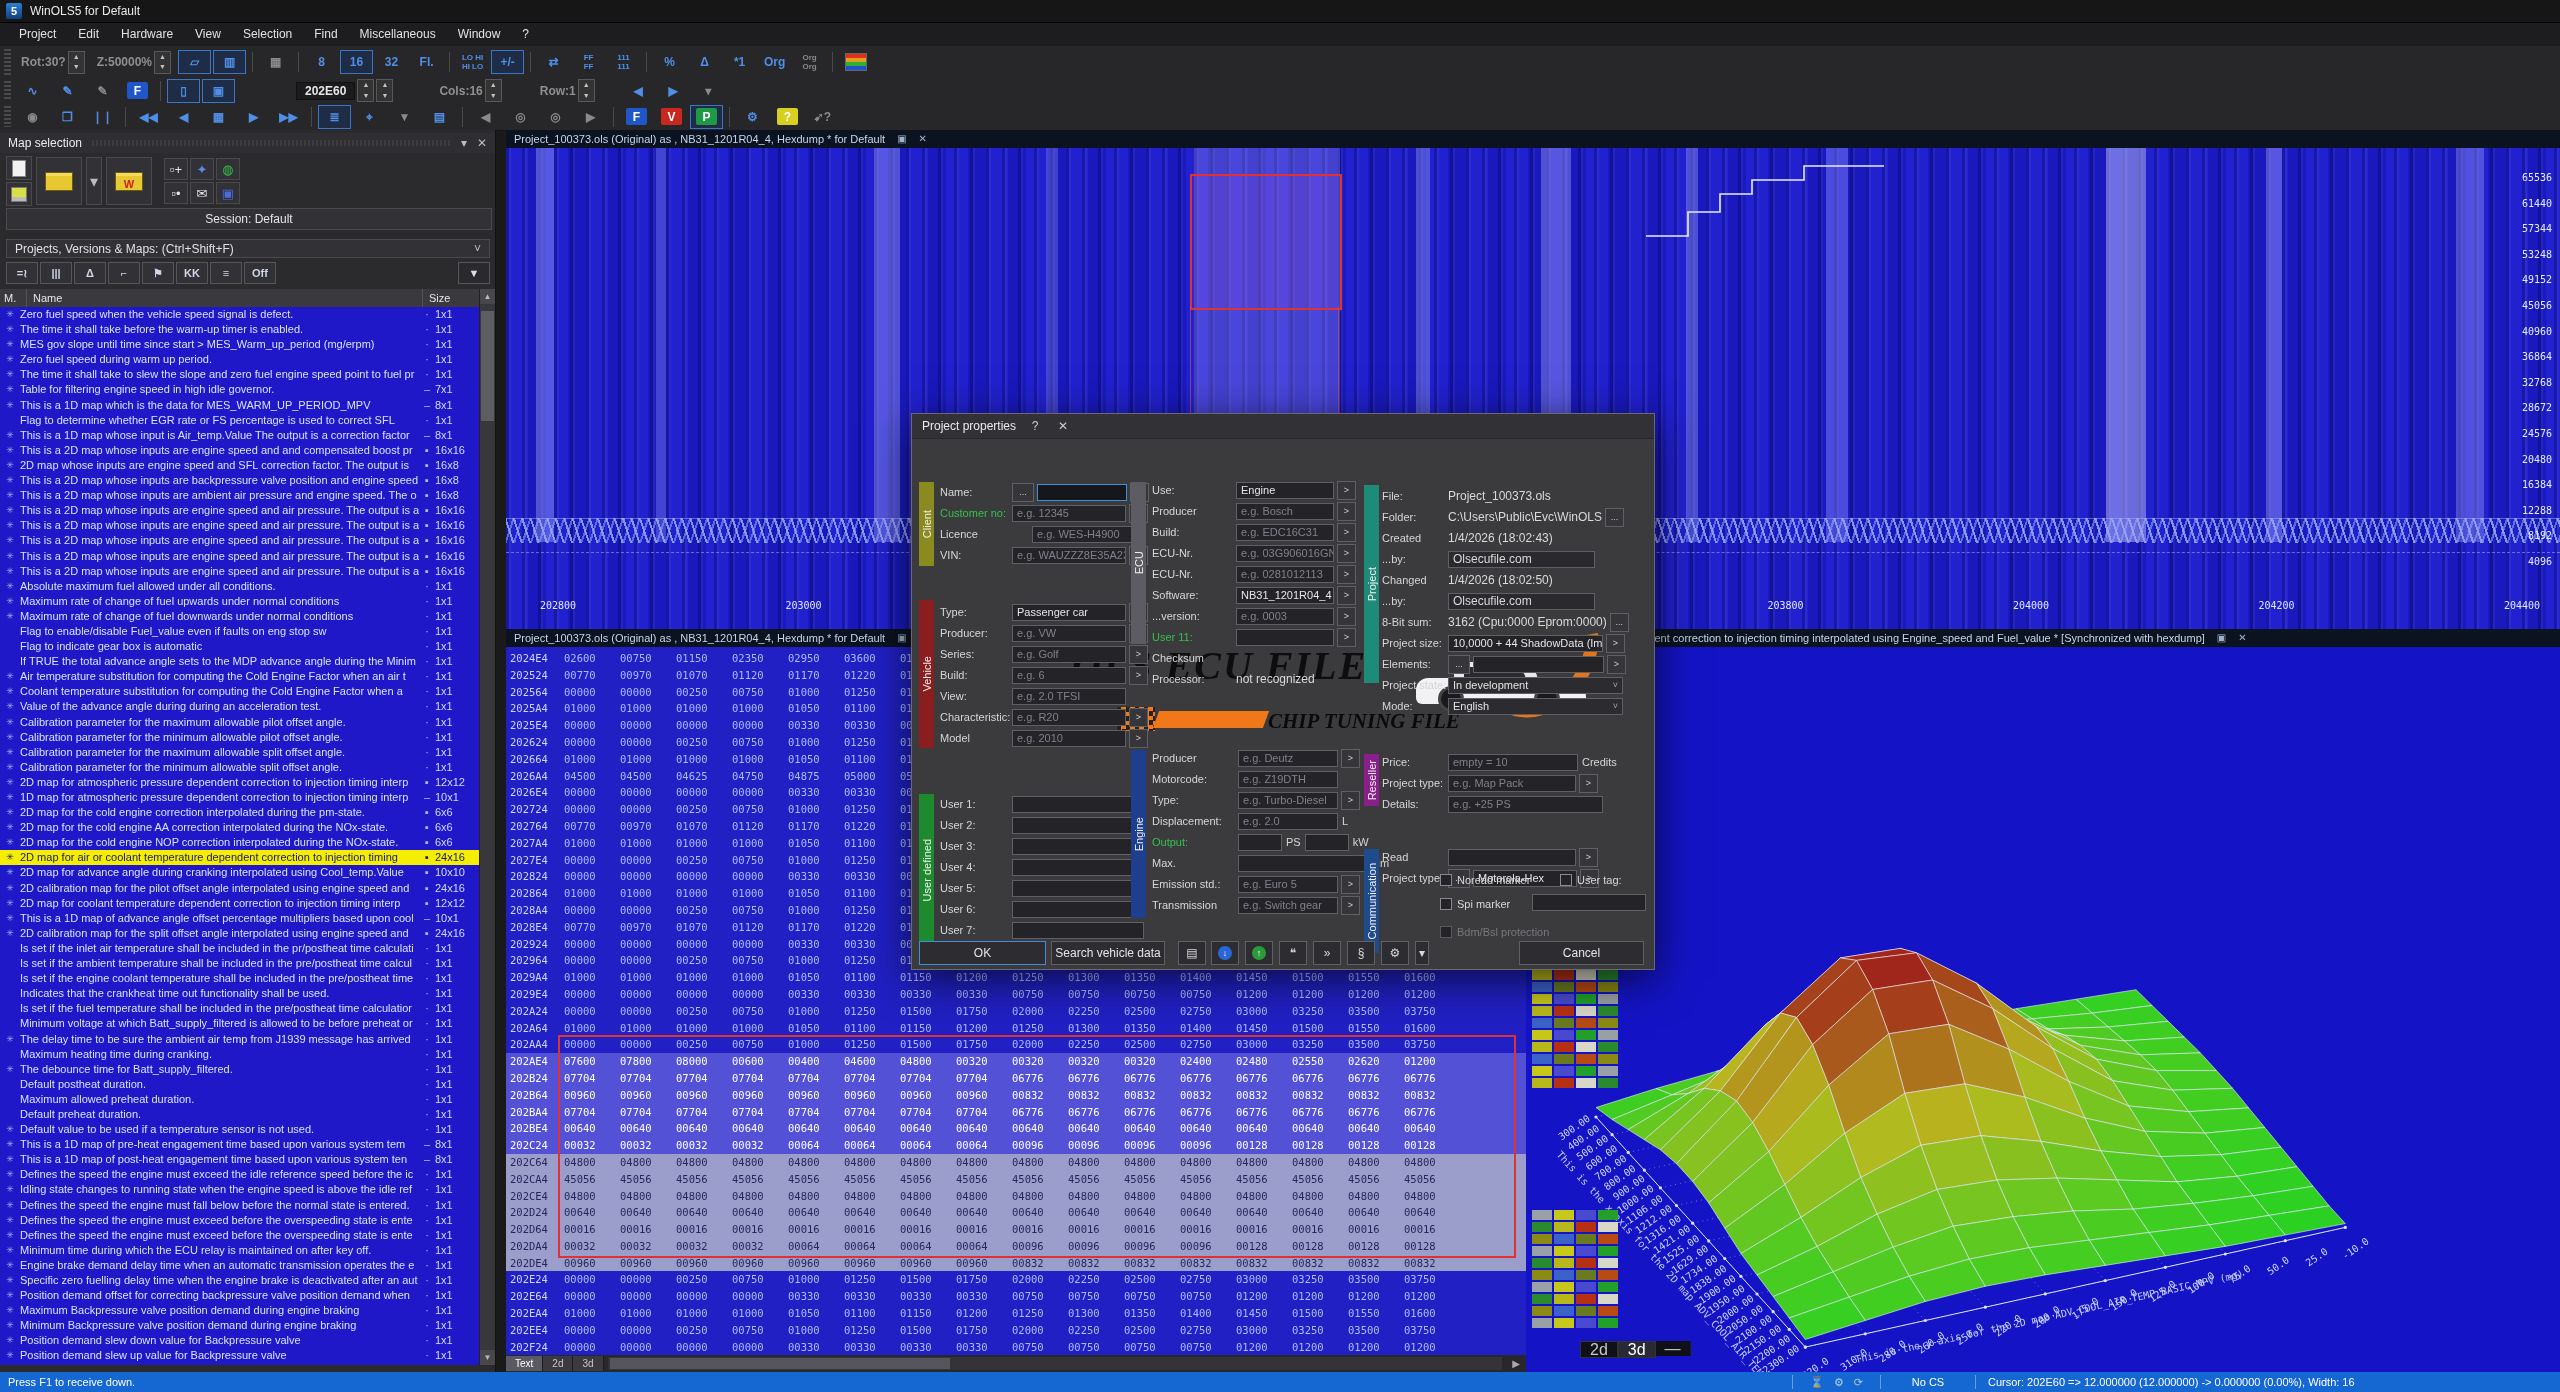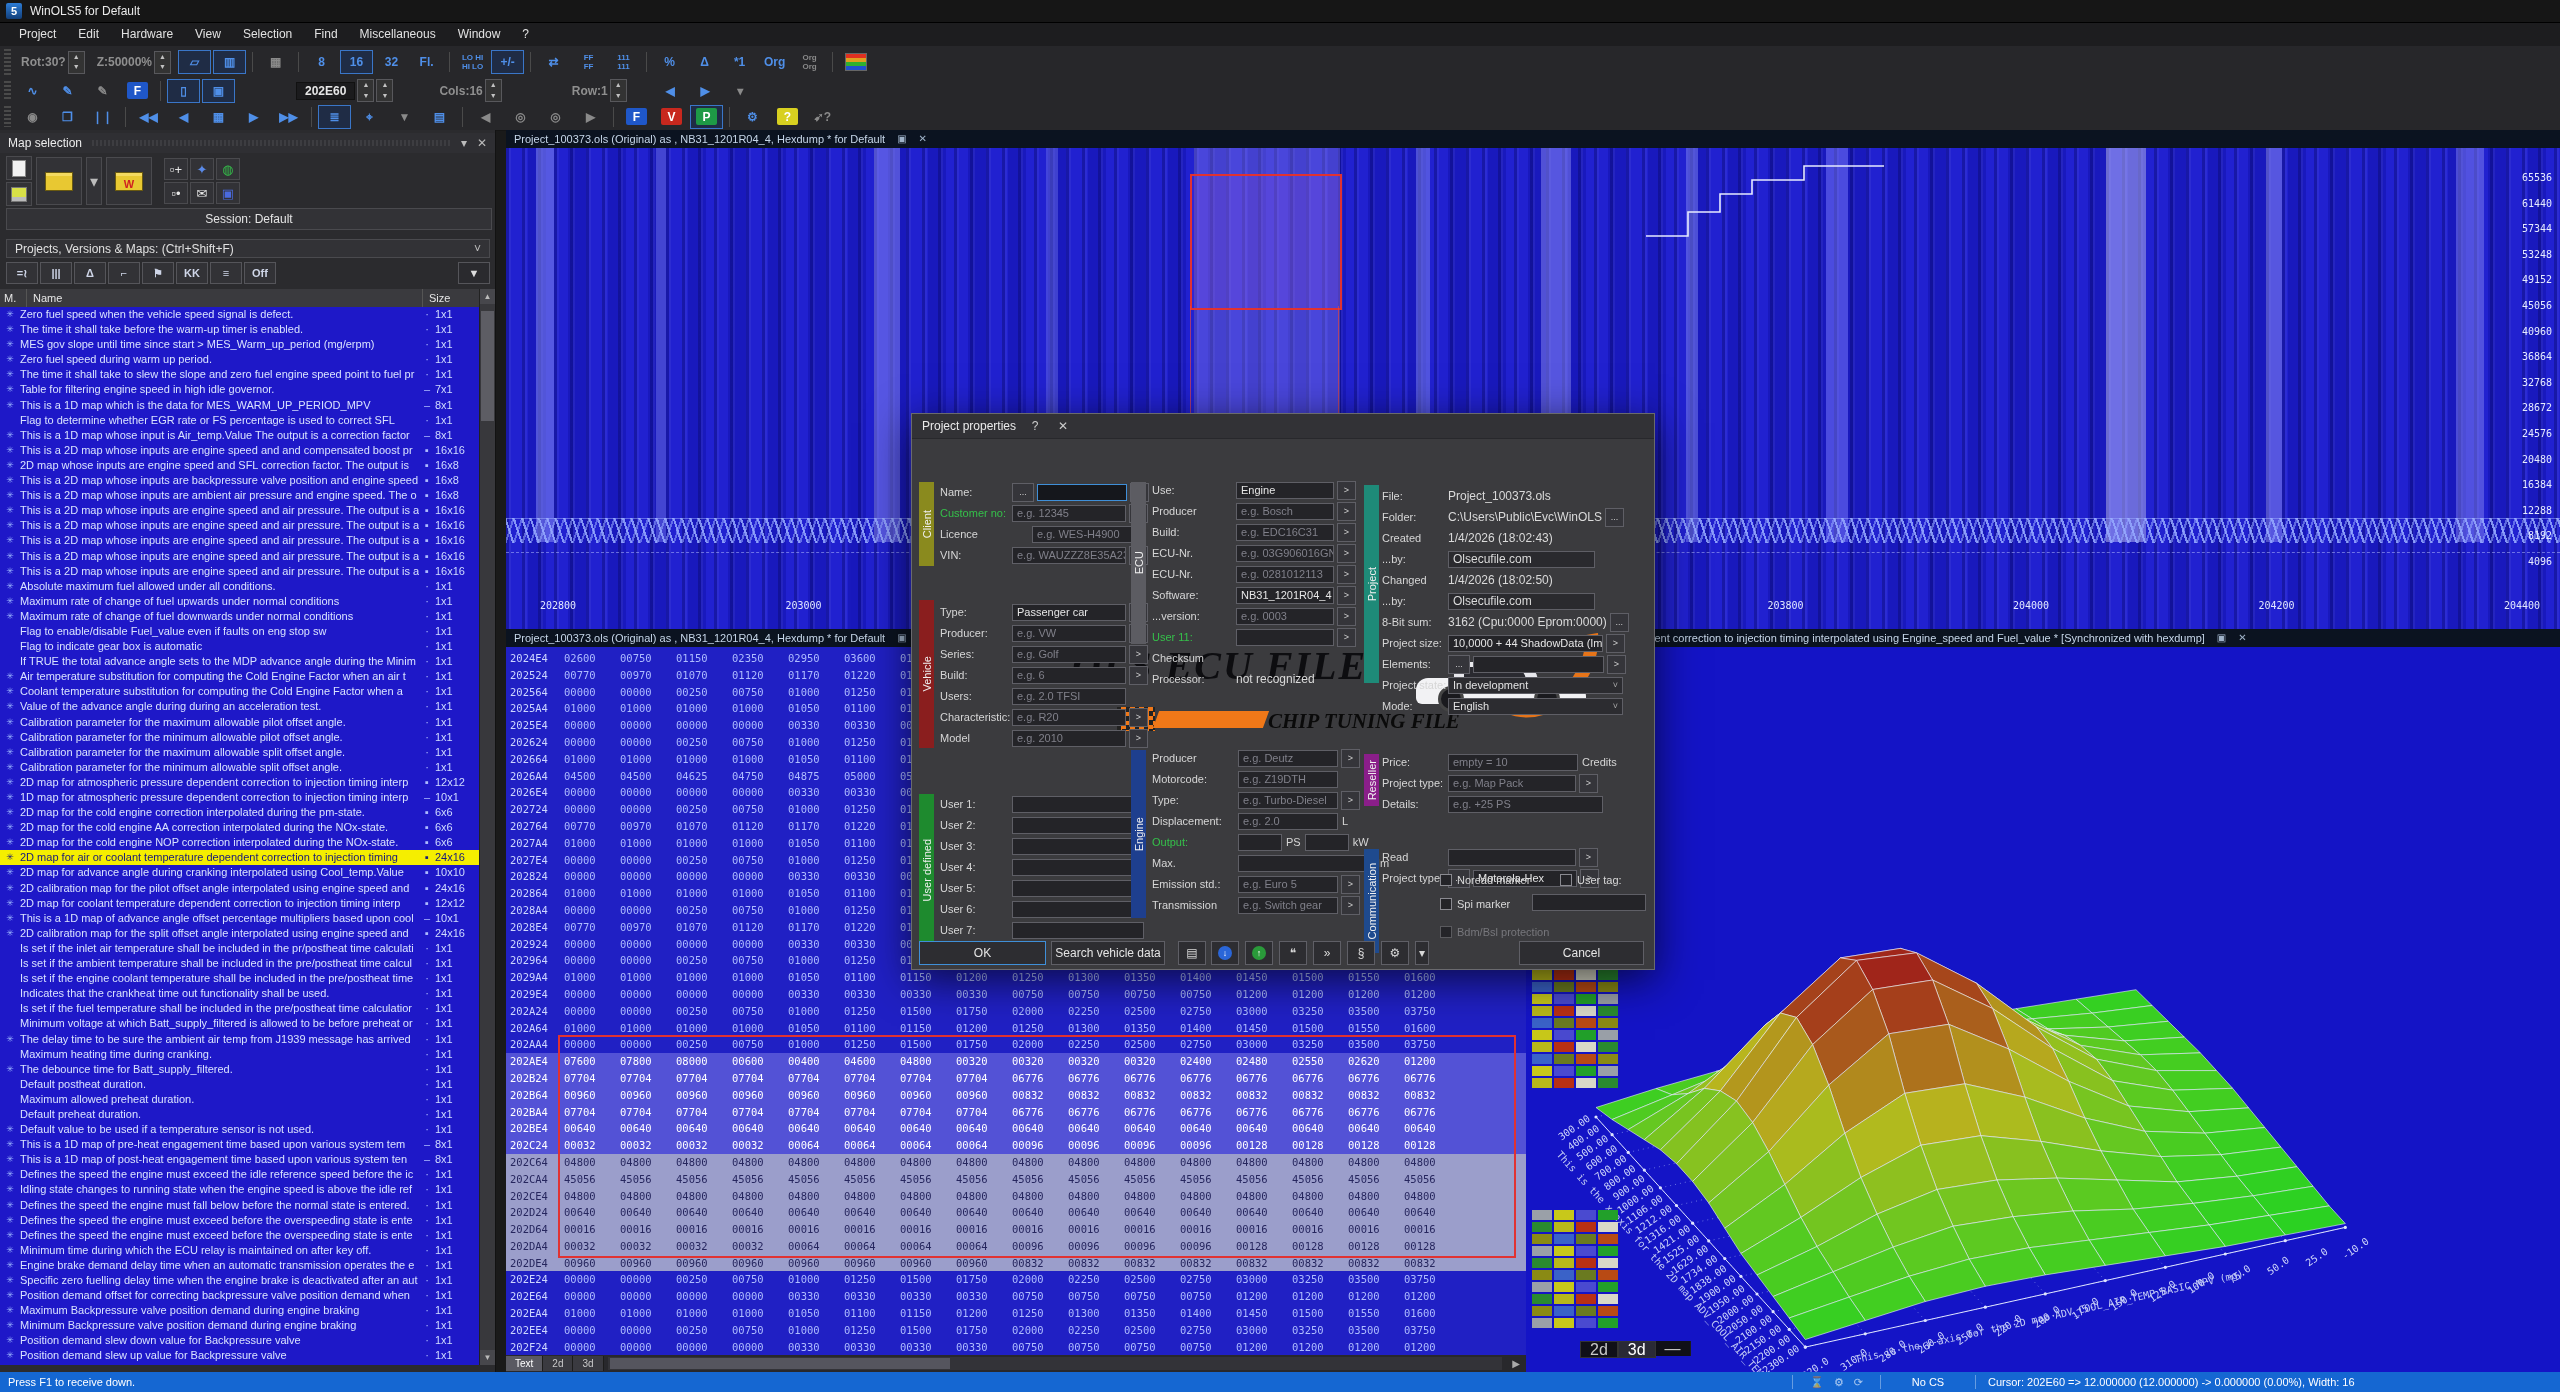--- a/index.html
+++ b/index.html
@@ -295,21 +295,21 @@
           <span>▼</span>
         </span>
     </div>
     <div class="tfield" style="margin-left:40px;">
       <span class="tlabel">Cols:16</span>
       <span class="spin">
           <span>▲</span>
           <span>▼</span>
         </span>
     </div>
-    <div class="tfield" style="margin-left:64px;">
+    <div class="tfield" style="margin-left:32px;">
       <span class="tlabel">Row:1</span>
       <span class="spin">
           <span>▲</span>
           <span>▼</span>
         </span>
     </div>
     <div id="tb2-nav" style="display:flex;align-items:center;margin-left:20px;">
         <div class="tbtn">
           <span>◀</span>
         </div>
@@ -2142,21 +2142,21 @@
             <span class="dlbl" style="width: 72px;">Series:</span>
             <div class="dinput" style="width: 104px;"><span class="ph">e.g. Golf</span></div>
             <span class="dbtn">&gt;</span>
           </div>
           <div class="drow">
             <span class="dlbl" style="width: 72px;">Build:</span>
             <div class="dinput" style="width: 104px;"><span class="ph">e.g. 6</span></div>
             <span class="dbtn">&gt;</span>
           </div>
           <div class="drow">
-            <span class="dlbl" style="width: 72px;">Users:</span>
+            <span class="dlbl" style="width: 72px;">View:</span>
             <div class="dinput" style="width: 104px;"><span class="ph">e.g. 2.0 TFSI</span></div>
           </div>
           <div class="drow">
             <span class="dlbl" style="width: 72px;">Characteristic:</span>
             <div class="dinput" style="width: 104px;"><span class="ph">e.g. R20</span></div>
             <span class="dbtn">&gt;</span>
           </div>
           <div class="drow">
             <span class="dlbl" style="width: 72px;">Model</span>
             <div class="dinput" style="width: 104px;"><span class="ph">e.g. 2010</span></div>

